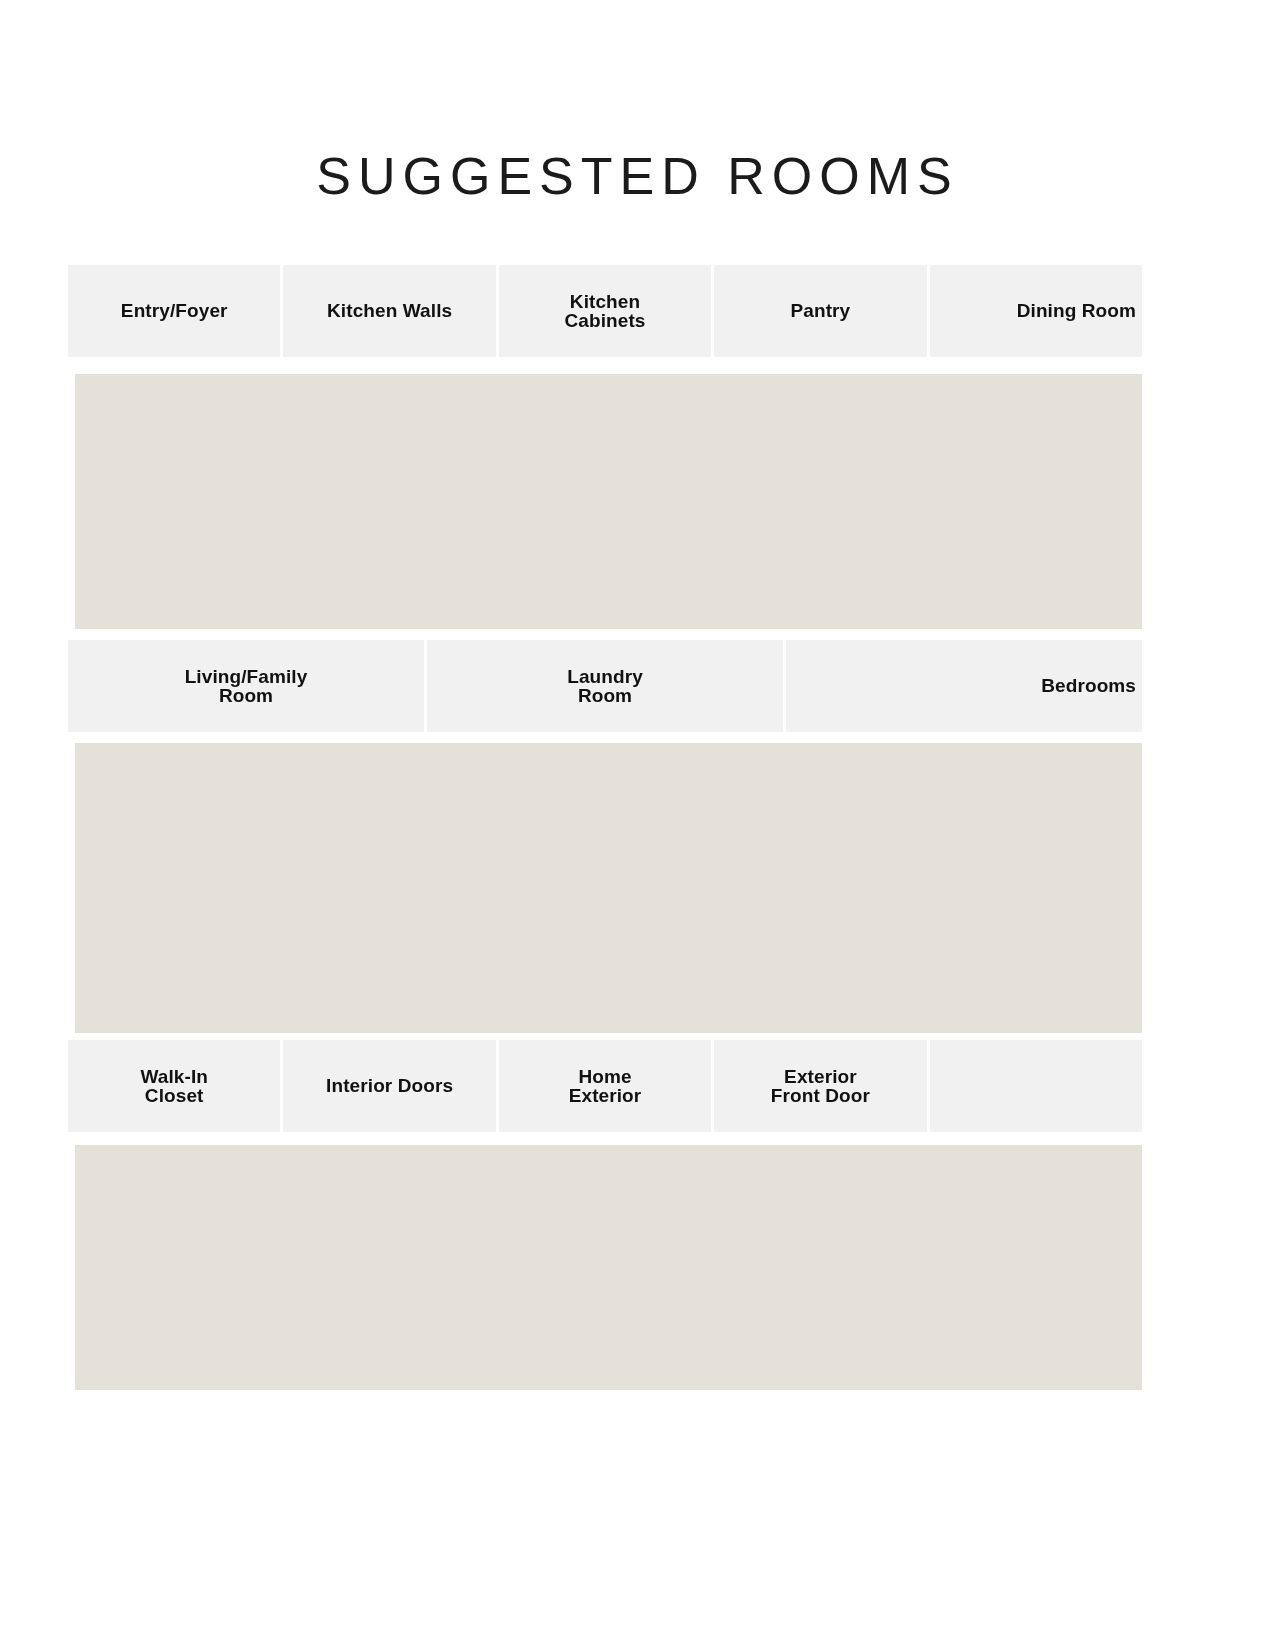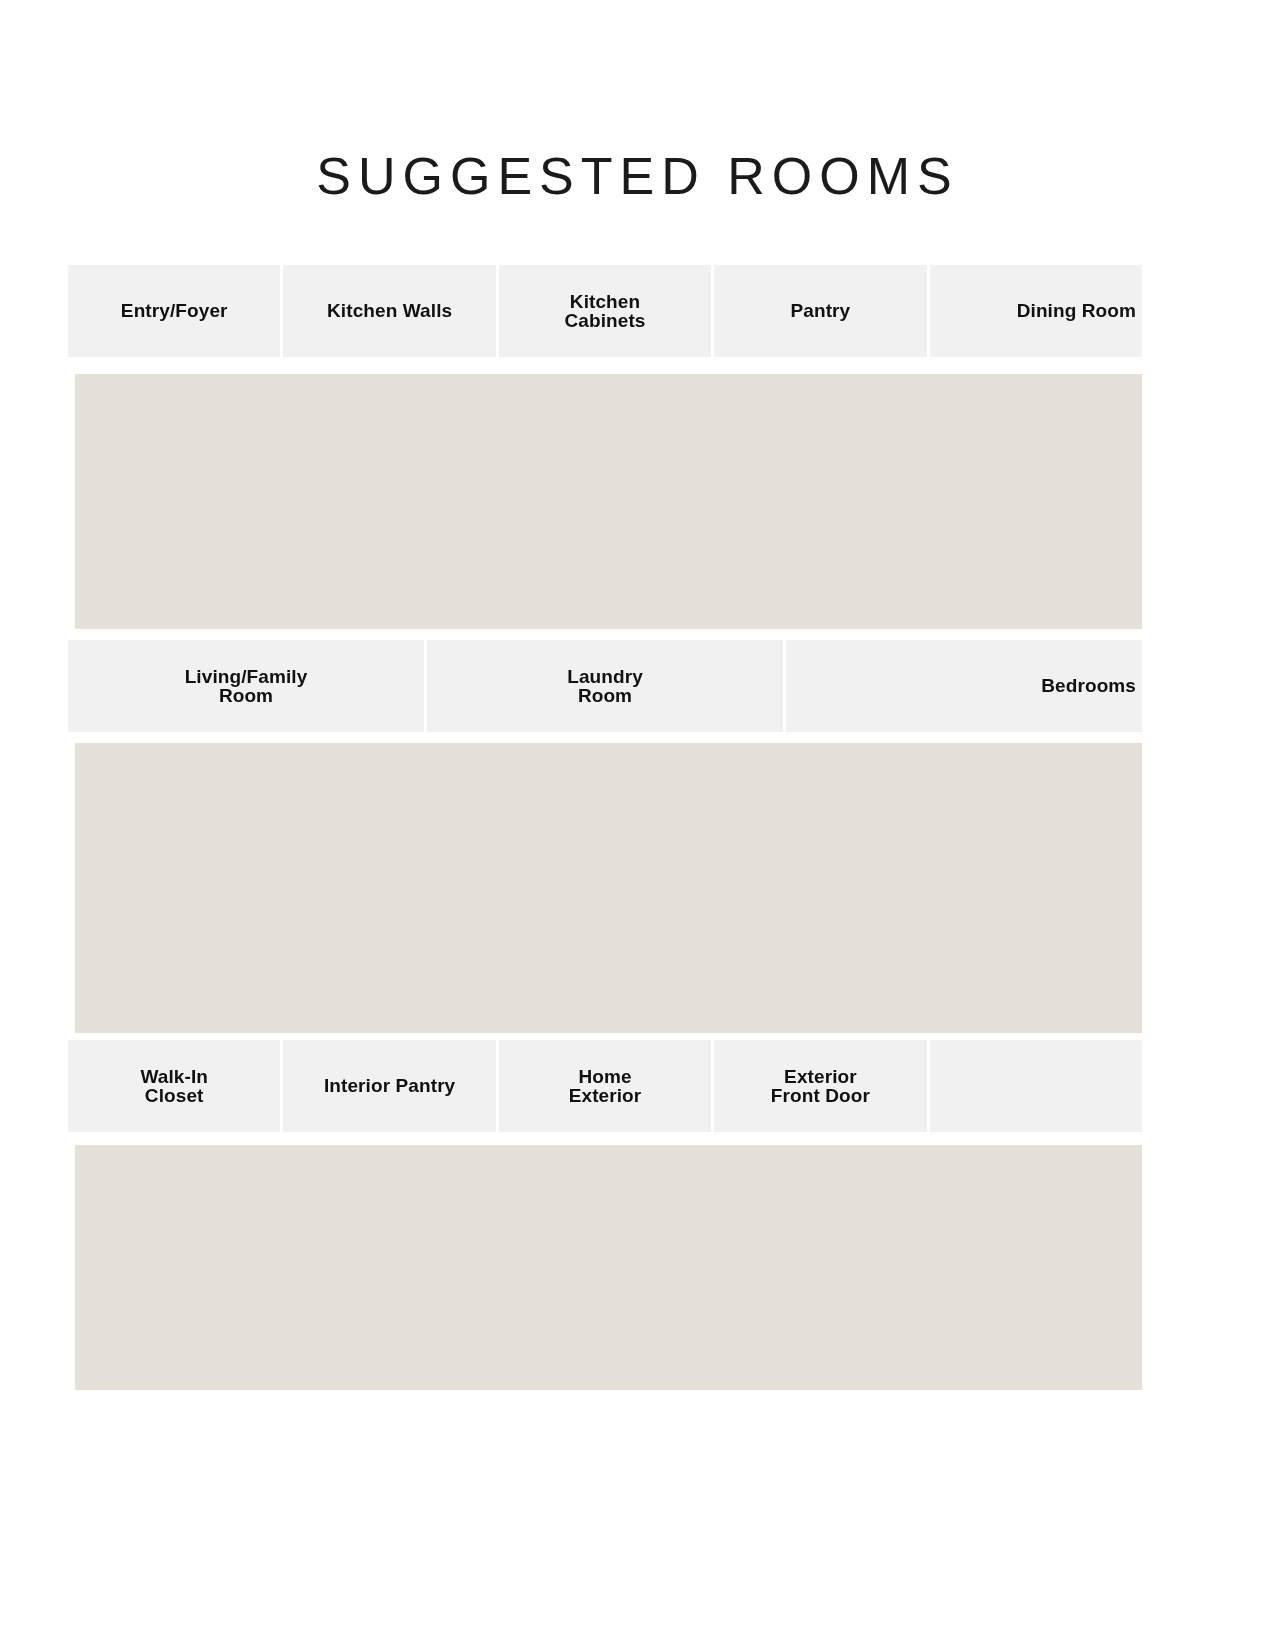--- a/index.html
+++ b/index.html
@@ -143,21 +143,21 @@
     </div>
 
     <div class="swatch" id="swatch2"></div>
 
     <div class="header-row" id="hrow3">
       <div class="hcell">
         <span class="lbl">Walk-In
 Closet</span>
       </div>
       <div class="hcell">
-        <span class="lbl">Interior Pantry</span>
+        <span class="lbl">Interior Doors</span>
       </div>
       <div class="hcell">
         <span class="lbl">Home
 Exterior</span>
       </div>
       <div class="hcell">
         <span class="lbl">Exterior
 Front Door</span>
       </div>
       <div class="hcell">

